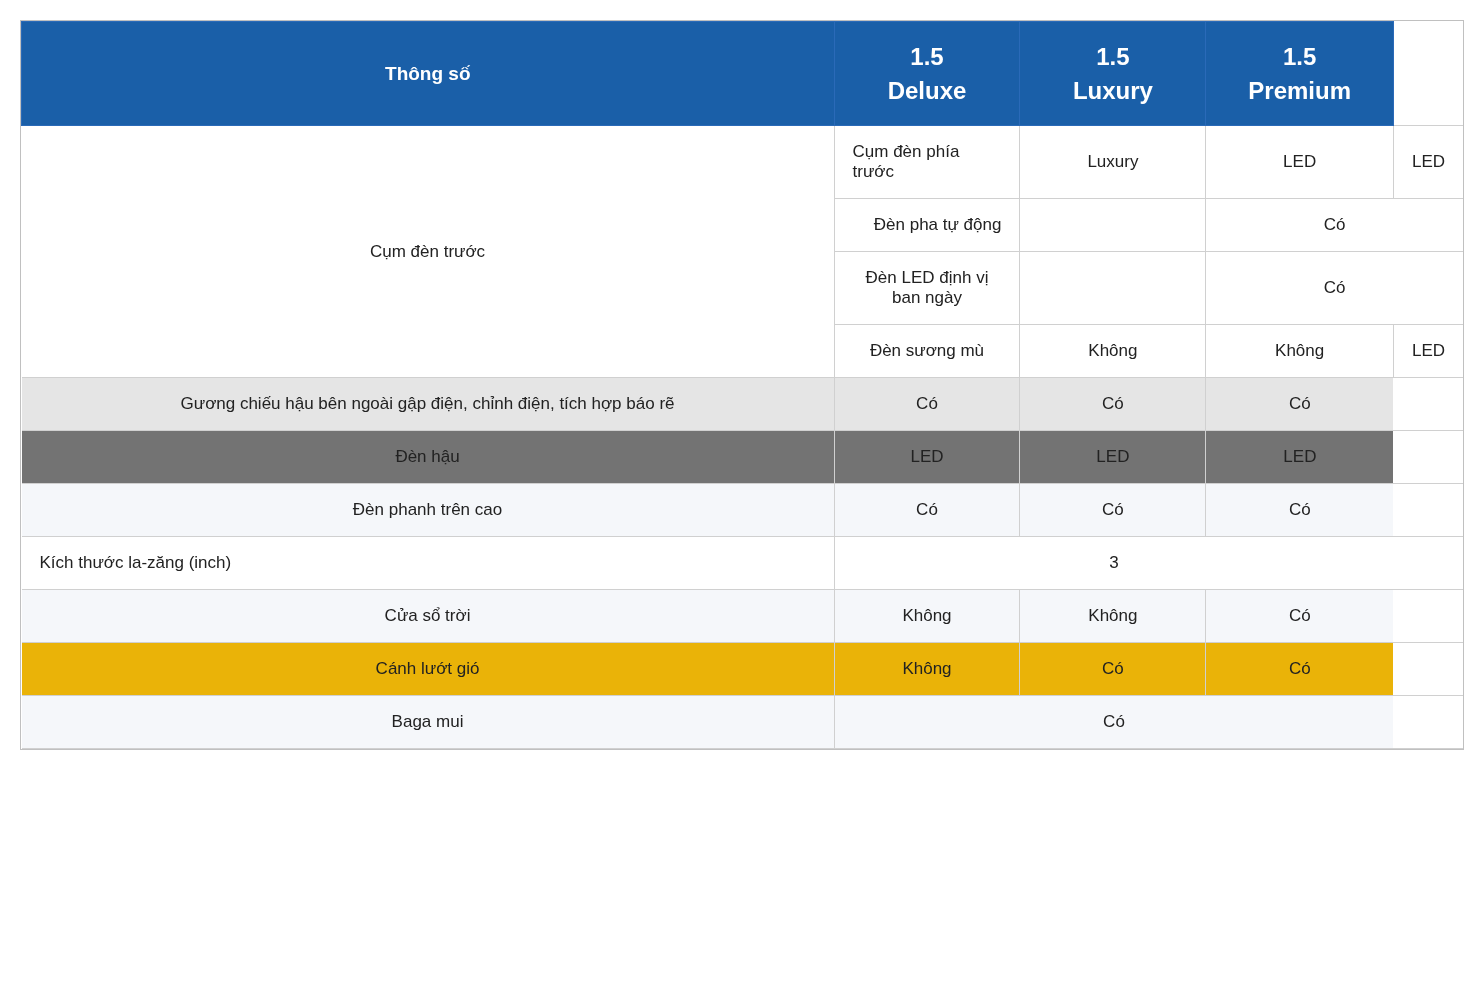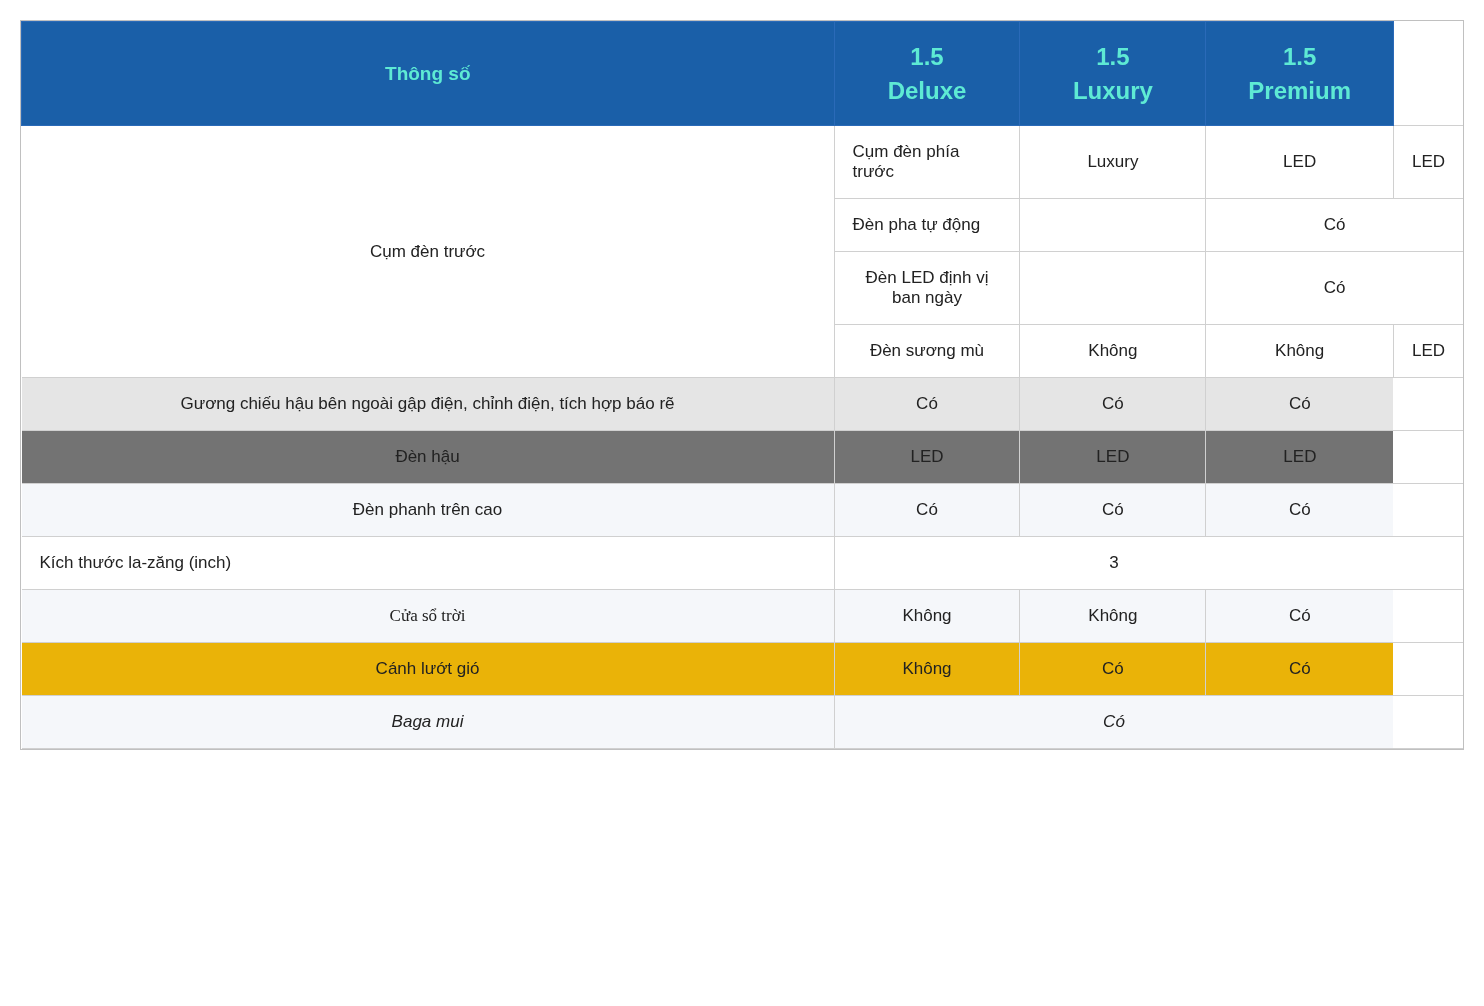--- a/index.html
+++ b/index.html
@@ -24,21 +24,21 @@
     }
 
     table {
       width: 100%;
       border-collapse: collapse;
       font-size: 17px;
     }
 
     thead tr {
       background-color: #1a5fa8;
-      color: #5eead4;
+      color: #ffffff;
     }
 
     thead th {
       padding: 18px 10px;
       text-align: center;
       font-weight: bold;
       border: 1px solid #2a6ab8;
     }
 
     thead th.col-spec {
@@ -105,21 +105,21 @@
     </thead>
     <tbody id="table-body">
     <tr style="background-color: rgb(255, 255, 255);">
           <td rowspan="4" style="text-align: center; border-left: none; width: 20%;">Cụm đèn trước</td>
           <td style="text-align: left;">Cụm đèn phía trước</td>
           <td>Luxury</td>
           <td>LED</td>
           <td style="border-right: none;">LED</td>
         </tr>
         <tr style="background-color: rgb(255, 255, 255); border-bottom: 1px solid rgb(208, 208, 208);">
-          <td style="text-align: left;">Đèn pha tự động</td>
+          <td style="text-align: right;">Đèn pha tự động</td>
           <td></td>
           <td colspan="2" style="text-align: center; border-right: none;">Có</td>
         </tr>
         <tr style="background-color: rgb(255, 255, 255); border-bottom: 1px solid rgb(208, 208, 208);">
           <td style="text-align: center;">Đèn LED định vị ban ngày</td>
           <td></td>
           <td colspan="2" style="text-align: center; border-right: none;">Có</td>
         </tr>
         <tr style="background-color: rgb(255, 255, 255); border-bottom: 1px solid rgb(208, 208, 208);">
           <td style="text-align: center;">Đèn sương mù</td>
@@ -143,30 +143,30 @@
           <td colspan="1" style="text-align: center; border-left: none;">Đèn phanh trên cao</td>
           <td>Có</td>
           <td>Có</td>
           <td style="border-right: none;">Có</td>
         </tr>
         <tr style="background-color: rgb(255, 255, 255);">
           <td colspan="1" style="text-align: left; border-left: none;">Kích thước la-zăng (inch)</td>
           <td colspan="3" style="text-align: center; border-right: none;">3</td>
         </tr>
         <tr style="background-color: rgb(245, 247, 250);">
-          <td colspan="1" style="text-align: center; border-left: none; font-family: Liberation Serif, serif;">Cửa sổ trời</td>
+          <td colspan="1" style="text-align: center; border-left: none;">Cửa sổ trời</td>
           <td>Không</td>
           <td>Không</td>
           <td style="border-right: none;">Có</td>
         </tr>
         <tr style="background-color: #eab308;">
           <td colspan="1" style="text-align: center; border-left: none;">Cánh lướt gió</td>
           <td>Không</td>
           <td>Có</td>
           <td style="border-right: none;">Có</td>
         </tr>
-        <tr style="background-color: rgb(245, 247, 250); font-style: italic;">
+        <tr style="background-color: rgb(245, 247, 250);">
           <td colspan="1" style="text-align: center; border-left: none;">Baga mui</td>
           <td colspan="3" style="text-align: center; border-right: none;">Có</td>
         </tr>
       </tbody>
   </table>
 </div>
 
 </body></html>

